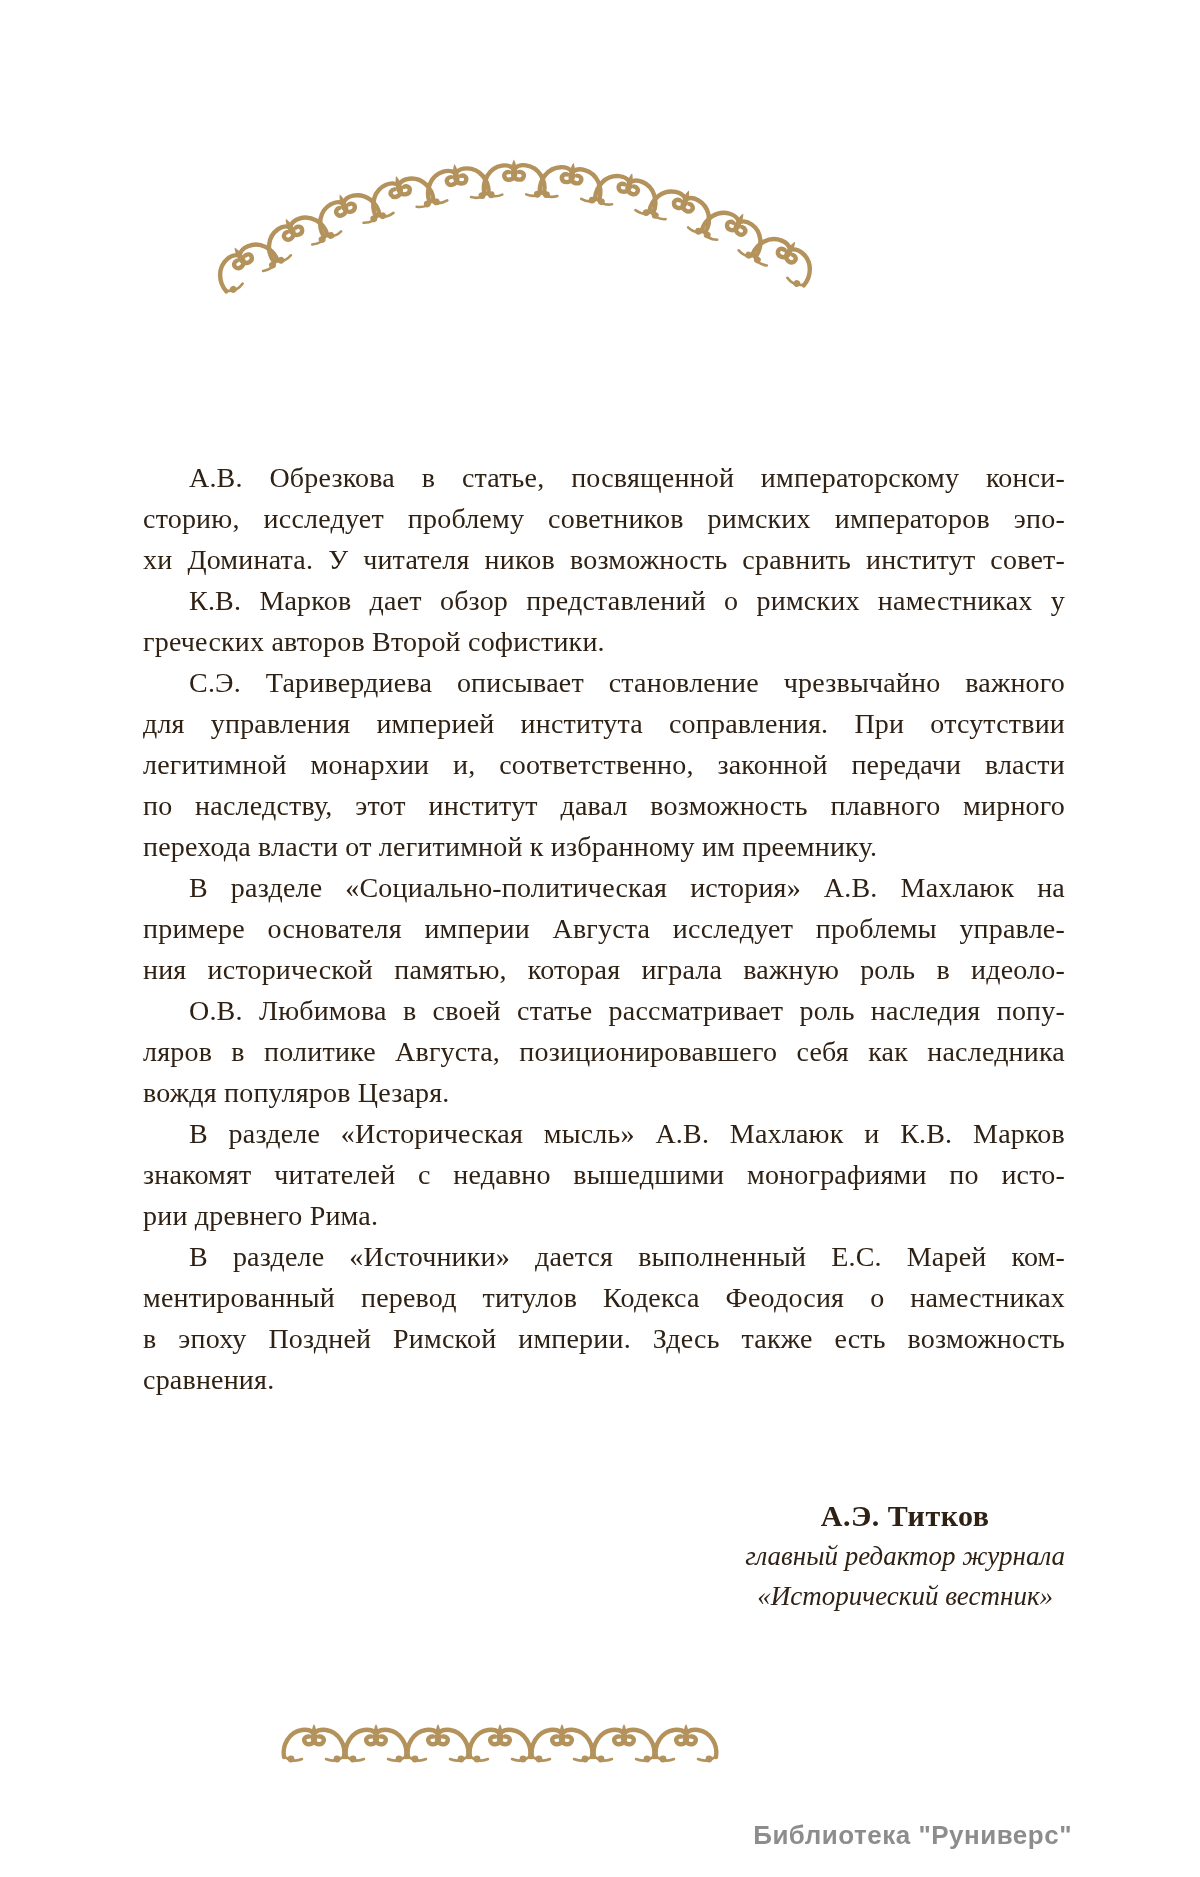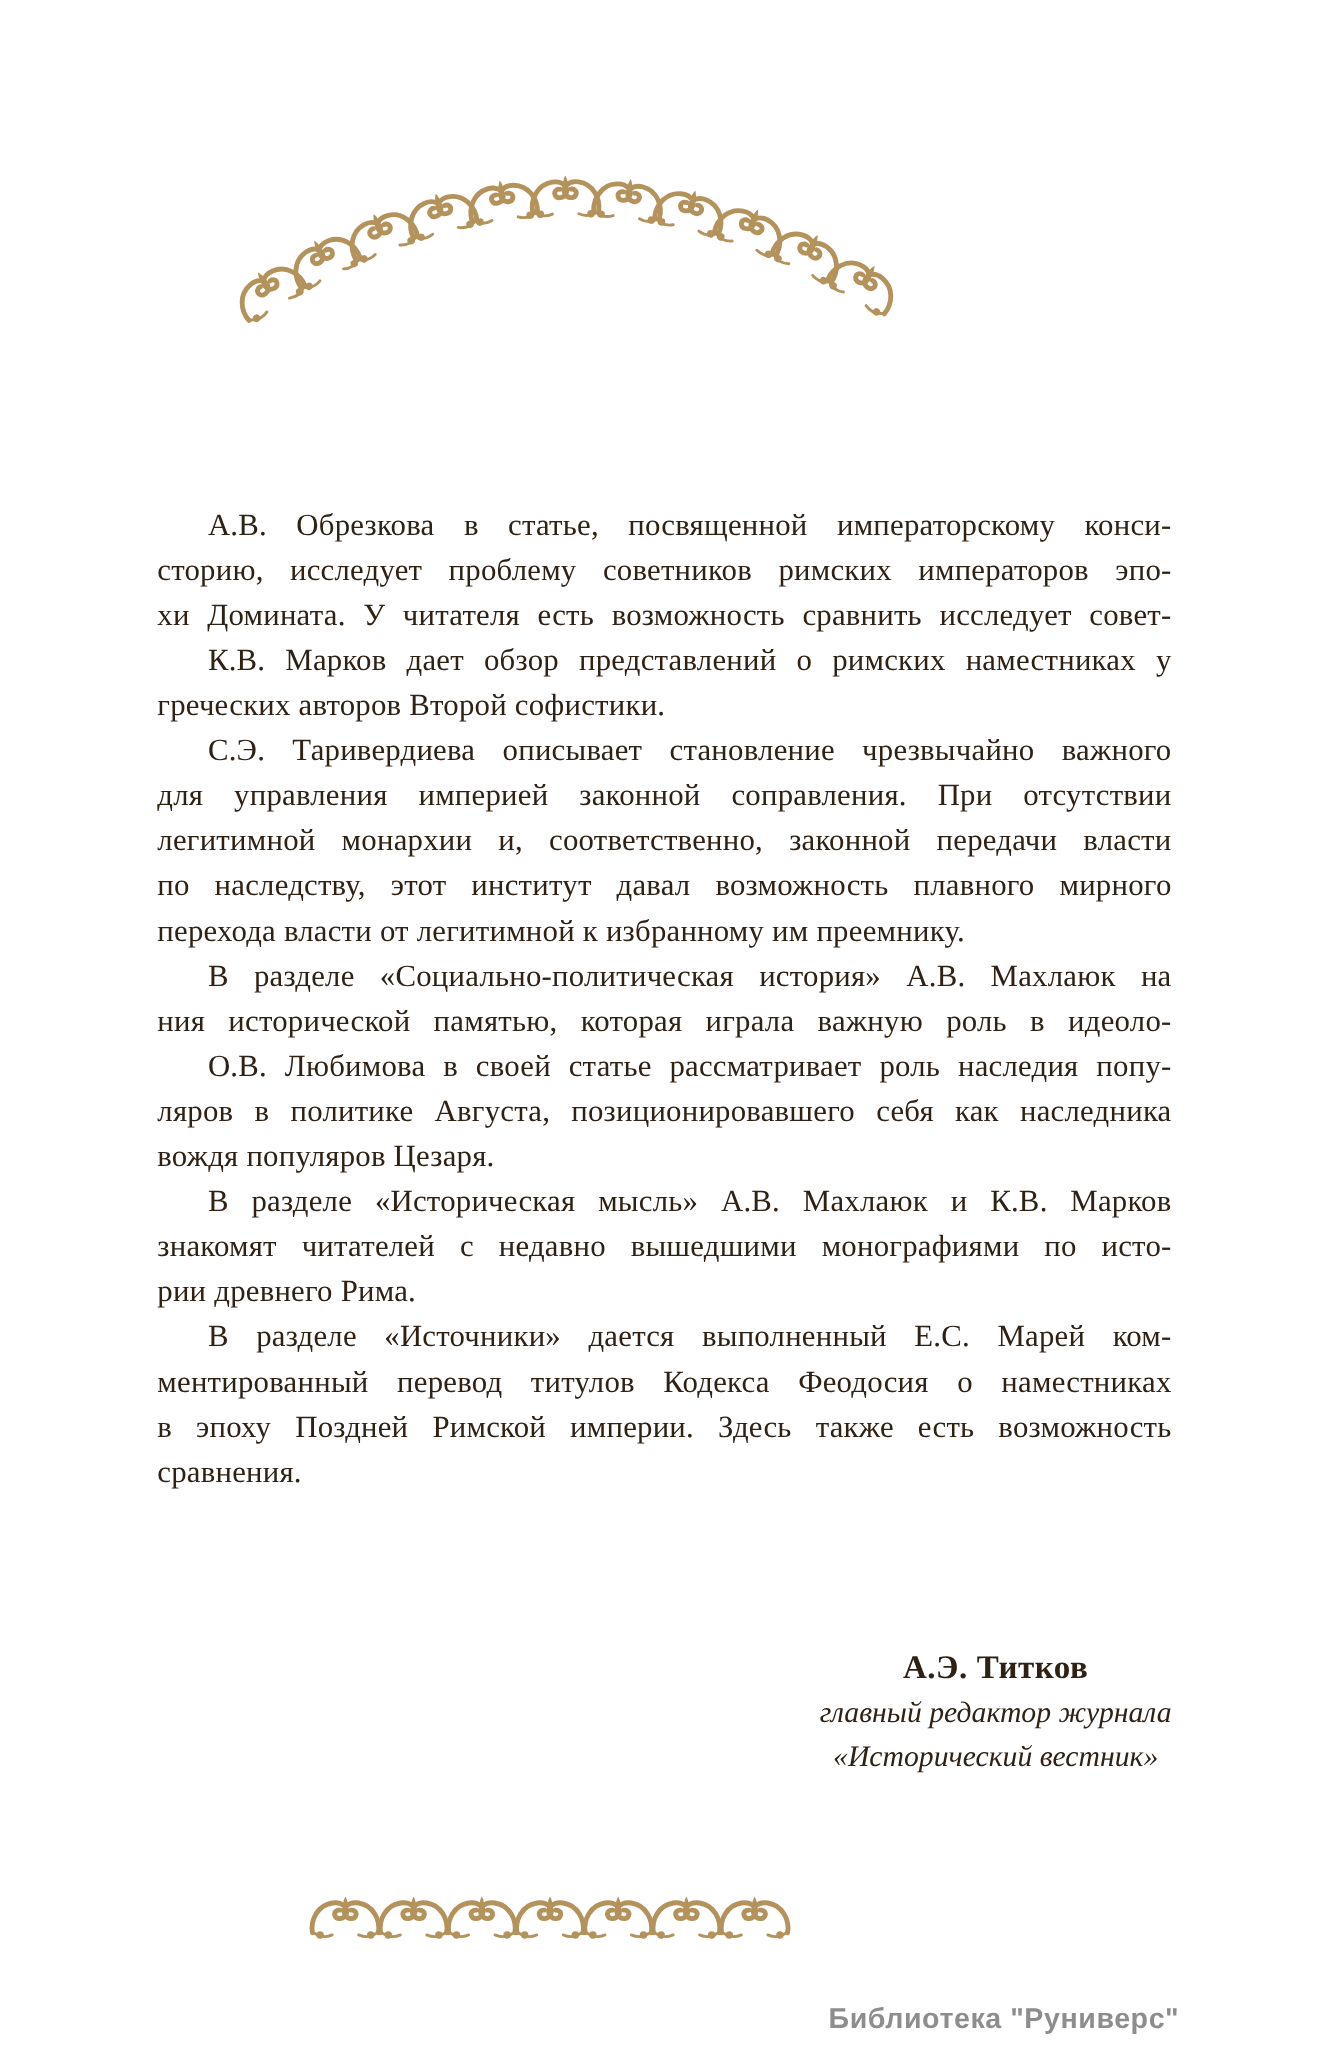--- a/index.html
+++ b/index.html
@@ -89,29 +89,30 @@
         <use href="#scroll-motif" xlink:href="#scroll-motif" transform="translate(422.3 48.6) rotate(13.8)"></use>
         <use href="#scroll-motif" xlink:href="#scroll-motif" transform="translate(477.0 65.2) rotate(20.2)"></use>
         <use href="#scroll-motif" xlink:href="#scroll-motif" transform="translate(529.5 87.6) rotate(26.0)"></use>
         <use href="#scroll-motif" xlink:href="#scroll-motif" transform="translate(579.8 114.8) rotate(31.0)"></use>
       </g>
   </svg>
 
   <div class="body-text" id="paragraphs">
       <div class="line first">А.В. Обрезкова в статье, посвященной императорскому конси-</div>
       <div class="line">сторию, исследует проблему советников римских императоров эпо-</div>
-      <div class="line">хи Домината. У читателя есть возможность сравнить исследует совет-</div>
+      <div class="line">хи Домината. У читателя ников возможность сравнить институт совет-</div>
       <div class="line first">К.В. Марков дает обзор представлений о римских наместниках у</div>
       <div class="line last">греческих авторов Второй софистики.</div>
       <div class="line first">С.Э. Таривердиева описывает становление чрезвычайно важного</div>
-      <div class="line">для управления империей законной соправления. При отсутствии</div>
+      <div class="line">для управления империей института соправления. При отсутствии</div>
       <div class="line">легитимной монархии и, соответственно, законной передачи власти</div>
       <div class="line">по наследству, этот институт давал возможность плавного мирного</div>
       <div class="line last">перехода власти от легитимной к избранному им преемнику.</div>
       <div class="line first">В разделе «Социально-политическая история» А.В. Махлаюк на</div>
+      <div class="line">примере основателя империи Августа исследует проблемы управле-</div>
       <div class="line">ния исторической памятью, которая играла важную роль в идеоло-</div>
       <div class="line first">О.В. Любимова в своей статье рассматривает роль наследия попу-</div>
       <div class="line">ляров в политике Августа, позиционировавшего себя как наследника</div>
       <div class="line last">вождя популяров Цезаря.</div>
       <div class="line first">В разделе «Историческая мысль» А.В. Махлаюк и К.В. Марков</div>
       <div class="line">знакомят читателей с недавно вышедшими монографиями по исто-</div>
       <div class="line last">рии древнего Рима.</div>
       <div class="line first">В разделе «Источники» дается выполненный Е.С. Марей ком-</div>
       <div class="line">ментированный перевод титулов Кодекса Феодосия о наместниках</div>
       <div class="line">в эпоху Поздней Римской империи. Здесь также есть возможность</div>

